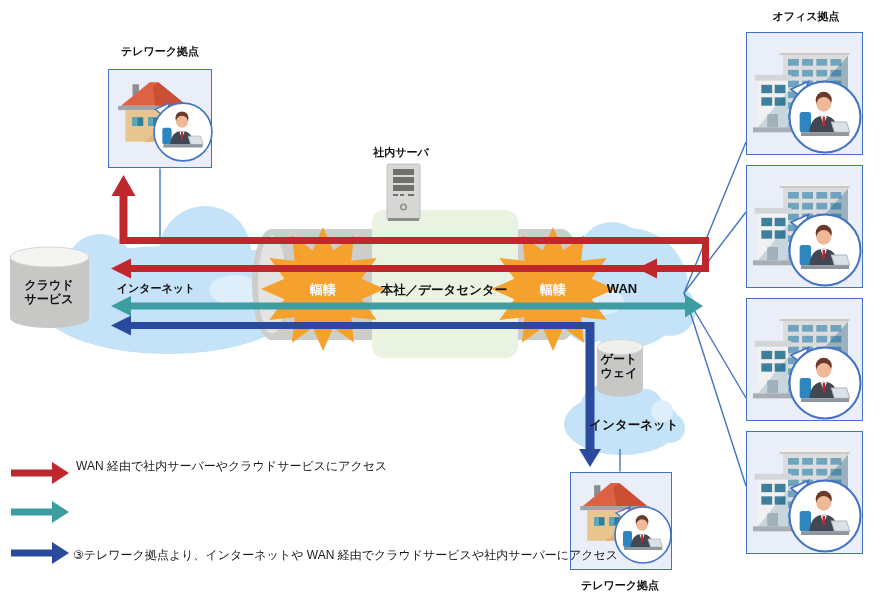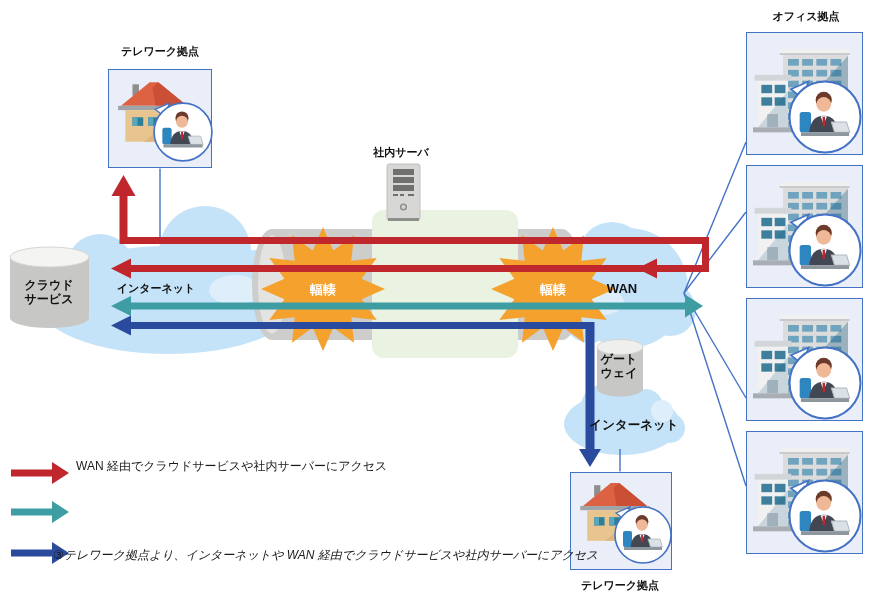--- a/index.html
+++ b/index.html
@@ -238,20 +238,21 @@
         <use href="#sym-house"></use>
       </svg>
     <svg style="left:42px;top:32px;" width="60" height="60">
         <use href="#sym-worker"></use>
       </svg>
   </div>
 
   <div class="lbl f13" style="left:160px;top:44px;">テレワーク拠点</div>
   <div class="lbl f13" style="left:806px;top:9px;">オフィス拠点</div>
   <div class="lbl f13" style="left:401px;top:145px;">社内サーバ</div>
+  <div class="lbl f125" style="left:444px;top:282px;">本社／データセンター</div>
   <div class="lbl f15 white" style="left:323px;top:281px;">輻輳</div>
   <div class="lbl f15 white" style="left:553px;top:281px;">輻輳</div>
   <div class="lbl f13" style="left:156px;top:281px;">インターネット</div>
   <div class="lbl f15" style="left:622px;top:281px;">WAN</div>
   <div class="lbl f12" style="left:49px;top:278px;">
     <span>クラウド</span><br>
     <span>サービス</span>
   </div>
   <div class="lbl f12" style="left:619px;top:352px;">
     <span>ゲート</span><br>
@@ -260,33 +261,33 @@
   <div class="lbl f125" style="left:634px;top:417px;">インターネット</div>
   <div class="lbl f13" style="left:620px;top:578px;">テレワーク拠点</div>
 
   <svg class="legend-arrow" style="left:11px;top:462px;" viewBox="0 0 58 22">
     <g fill="#C0272D">
         <rect x="0" y="7.5" width="41" height="7"></rect>
         <polygon points="41,0 41,22 58,11"></polygon>
       </g>
   </svg>
   <div class="legend-text" style="left:67px;top:458px;">
-    <div class="indent">WAN 経由でクラウドサービスや社内サーバーにアクセス</div>
+    <div class="indent">WAN 経由で社内サーバーやクラウドサービスにアクセス</div>
   </div>
 
   <svg class="legend-arrow" style="left:11px;top:501px;" viewBox="0 0 58 22">
     <g fill="#3D9DA3">
         <rect x="0" y="7.5" width="41" height="7"></rect>
         <polygon points="41,0 41,22 58,11"></polygon>
       </g>
   </svg>
 
   <svg class="legend-arrow" style="left:11px;top:542px;" viewBox="0 0 58 22">
     <g fill="#2A4B9D">
         <rect x="0" y="7.5" width="41" height="7"></rect>
         <polygon points="41,0 41,22 58,11"></polygon>
       </g>
   </svg>
-  <div class="legend-text" style="left:53px;top:547px;font-style:italic;">
+  <div class="legend-text" style="left:73px;top:547px;">
     <div>③テレワーク拠点より、インターネットや WAN 経由でクラウドサービスや社内サーバーにアクセス</div>
   </div>
 
 </div>
 
 </body></html>

